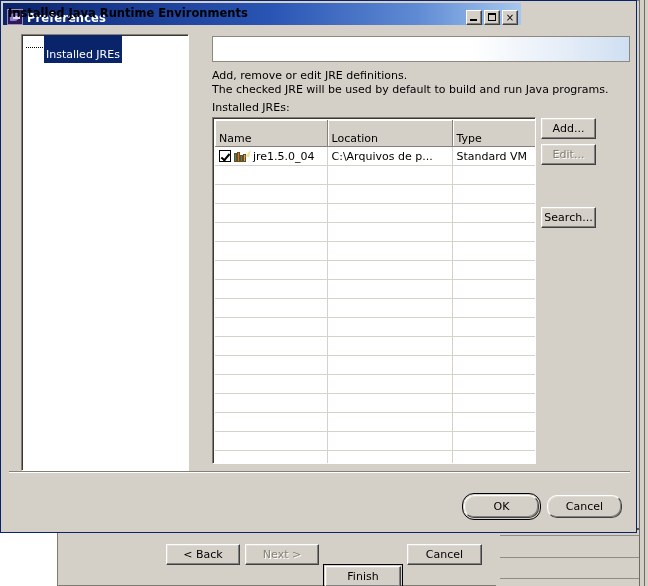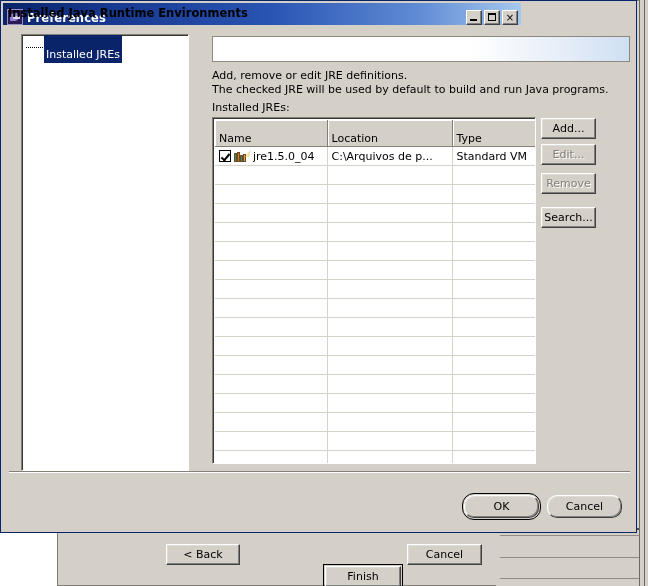--- a/index.html
+++ b/index.html
@@ -450,20 +450,21 @@
 <body>
 
 <div class="screen">
 
   <div id="bg-wizard">
     <div id="bg-wizard-inner">
       <div class="bg-sep" style="top:528px;"></div>
     </div>
     <div id="bg-btnbar">
       <button class="wz-btn" style="left:108px;width:74px;">&lt; Back</button>
+      <button class="wz-btn disabled" style="left:187px;width:74px;">Next &gt;</button>
       <button class="wz-btn default" style="left:267px;width:76px;">Finish</button>
       <button class="wz-btn" style="left:349px;width:75px;">Cancel</button>
     </div>
   </div>
 
   <div id="bg-lower-panel">
     <div class="bg-lower-line" style="top:5px;"></div>
     <div class="bg-lower-line" style="top:27px;"></div>
     <div class="bg-lower-line" style="top:48px;"></div>
   </div>
@@ -605,21 +606,20 @@
               <td class="col-name">&nbsp;</td>
               <td class="col-loc">&nbsp;</td>
               <td class="col-type">&nbsp;</td>
             </tr>
           </tbody>
       </table>
     </div>
 
     <button class="side-btn" id="btn-add">Add...</button>
     <button class="side-btn disabled" id="btn-edit">Edit...</button>
-    <button class="side-btn disabled" id="btn-remove">Remove</button>
     <button class="side-btn" id="btn-search">Search...</button>
 
     <div id="dlg-sep"></div>
     <button class="dlg-btn" id="btn-ok">OK</button>
     <button class="dlg-btn" id="btn-cancel">Cancel</button>
 
   </div>
 </div>
 
 </body></html>

